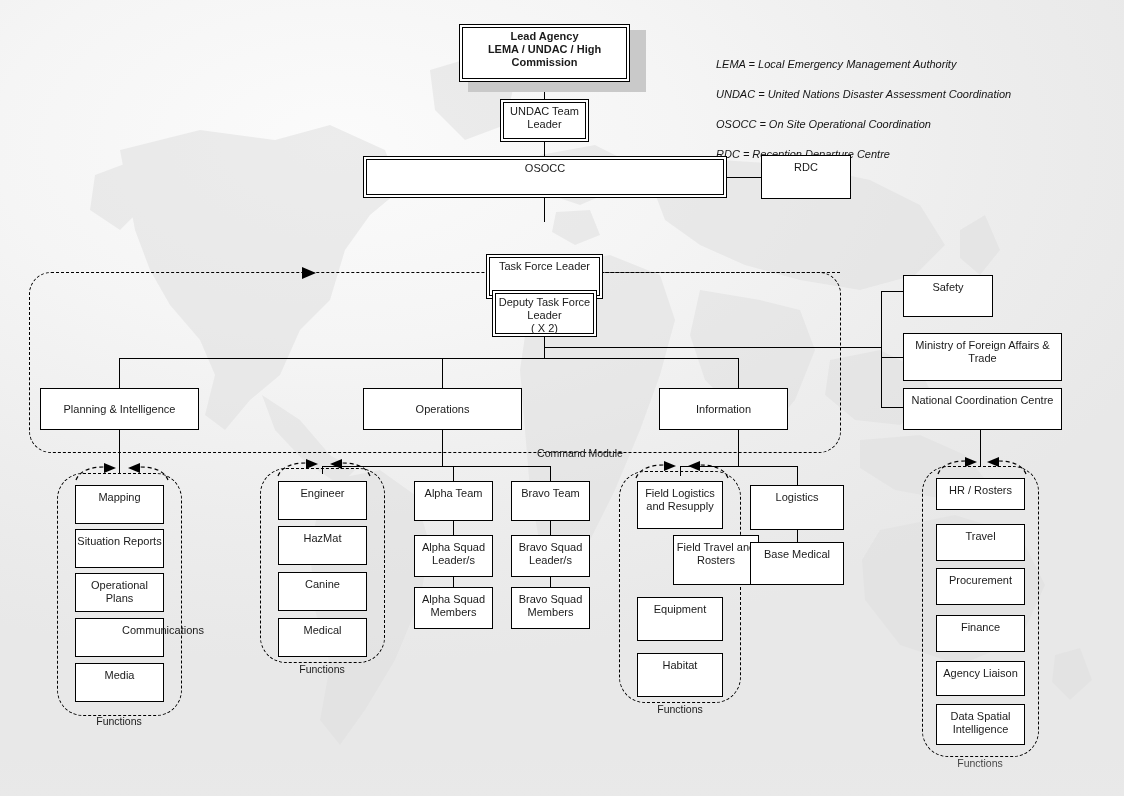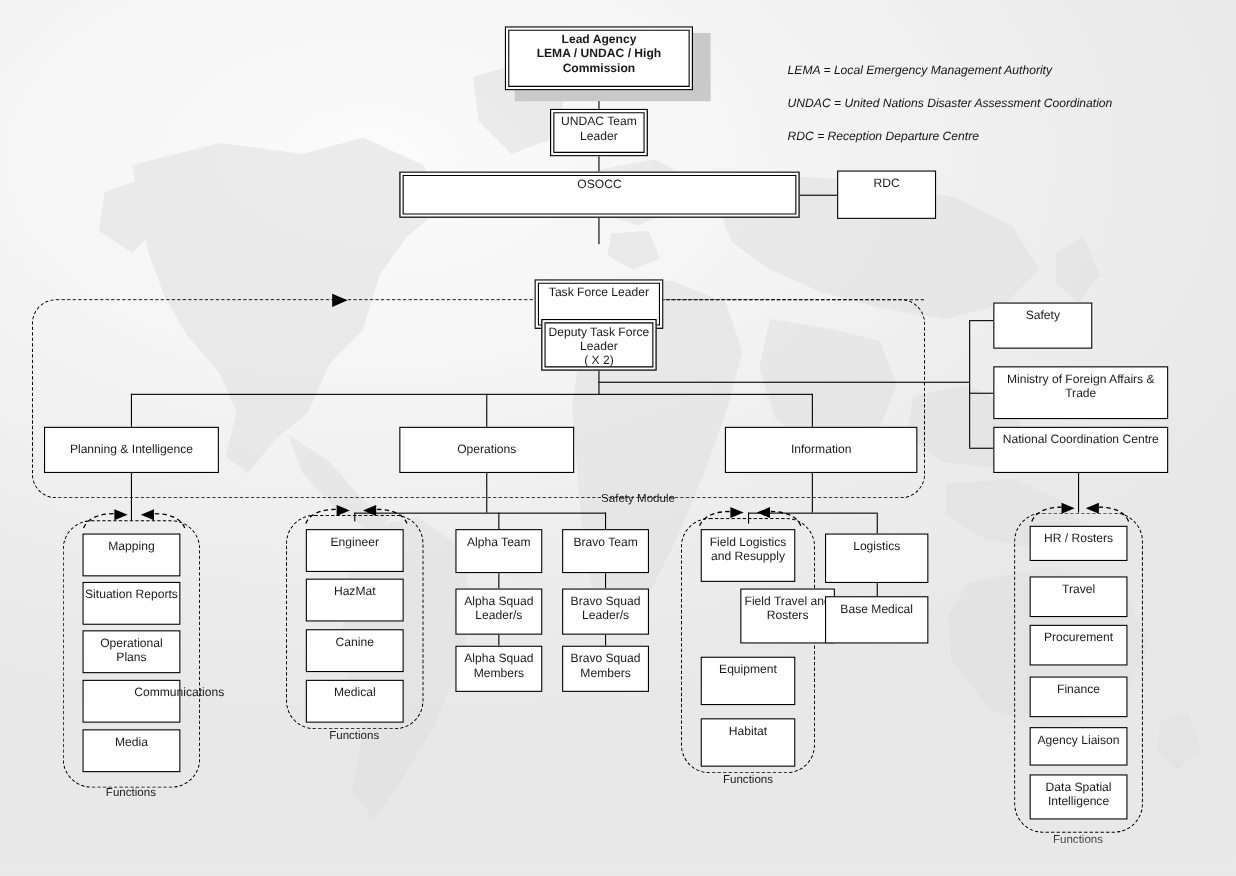--- a/index.html
+++ b/index.html
@@ -119,20 +119,21 @@
         <path d="M1055 655 L1080 648 L1092 680 L1070 700 L1052 682 Z"></path>
 
         <path d="M960 230 L985 215 L1000 250 L980 275 L960 258 Z"></path>
       </g>
     </svg>
   </div>
 
   <div id="legend" style="left:716px;top:42px;">
     <span class="legend-line">LEMA = Local Emergency Management Authority</span>
     <span class="legend-line">UNDAC = United Nations Disaster Assessment Coordination</span>
+    <span class="legend-line">OSOCC = On Site Operational Coordination</span>
     <span class="legend-line">RDC = Reception Departure Centre</span>
   </div>
 
   <div class="ln lnv" style="left:544px;top:83px;height:16px;"></div>
 
   <div class="ln lnv" style="left:544px;top:142px;height:14px;"></div>
 
   <div class="ln lnh" style="left:727px;top:177px;width:34px;"></div>
 
   <div class="ln lnv" style="left:544px;top:198px;height:24px;"></div>
@@ -170,21 +171,21 @@
   <div class="ln lnv" style="left:550px;top:521px;height:14px;"></div>
   <div class="ln lnv" style="left:550px;top:577px;height:10px;"></div>
 
   <div class="ln lnv" style="left:738px;top:430px;height:36px;"></div>
   <div class="ln lnh" style="left:680px;top:466px;width:117px;"></div>
   <div class="ln lnv" style="left:680px;top:466px;height:10px;"></div>
   <div class="ln lnv" style="left:797px;top:466px;height:19px;"></div>
   <div class="ln lnv" style="left:797px;top:530px;height:12px;"></div>
 
   <div class="dashgrp cmd" style="left:29px;top:272px;width:812px;height:181px;"></div>
-  <div class="grplabel" style="left:480px;top:447px;width:200px;">Safety Module</div>
+  <div class="grplabel" style="left:480px;top:447px;width:200px;">Command Module</div>
 
   <svg class="arrowsvg" style="left:250px;top:264px;width:70px;height:20px;" viewBox="0 0 70 20">
     <polygon points="52,3 66,9 52,15" fill="#000"></polygon>
   </svg>
 
   <svg class="arrowsvg" style="left:560px;top:263px;width:40px;height:20px;" viewBox="0 0 40 20">
     <polygon points="24,3 10,9 24,15" fill="#000"></polygon>
   </svg>
 
   <div style="position:absolute;left:590px;top:272px;width:250px;height:0;border-top:1px dashed #000;"></div>
@@ -202,21 +203,21 @@
   <div class="box dbl" style="left:363px;top:156px;width:364px;height:42px;">OSOCC</div>
 
   <div class="box dbl" style="left:486px;top:222px;width:117px;height:45px;margin-top:32px;">Task Force Leader</div>
 
   <div class="box dbl" style="left:492px;top:290px;width:105px;height:47px;">Deputy Task Force
 Leader
 ( X 2)</div>
 
   <div class="box center" style="left:40px;top:388px;width:159px;height:42px;">Planning &amp; Intelligence</div>
   <div class="box center" style="left:363px;top:388px;width:159px;height:42px;">Operations</div>
-  <div class="box center" style="left:659px;top:388px;width:175px;height:42px;">Information</div>
+  <div class="box center" style="left:659px;top:388px;width:129px;height:42px;">Information</div>
 
   <div class="box" style="left:903px;top:275px;width:90px;height:42px;">Safety</div>
   <div class="box" style="left:903px;top:333px;width:159px;height:48px;">Ministry of Foreign Affairs &amp;
 Trade</div>
   <div class="box" style="left:903px;top:388px;width:159px;height:42px;">National Coordination Centre</div>
 
   <div class="dashgrp rounded" style="left:57px;top:473px;width:125px;height:243px;"></div>
   <svg class="arrowsvg" style="left:70px;top:462px;width:104px;height:22px;" viewBox="0 0 104 22">
     <path d="M6 18 C10 8, 22 5, 34 5" fill="none" stroke="#000" stroke-width="1.2" stroke-dasharray="4,3"></path>
     <polygon points="34,1 46,6 34,11" fill="#000"></polygon>

